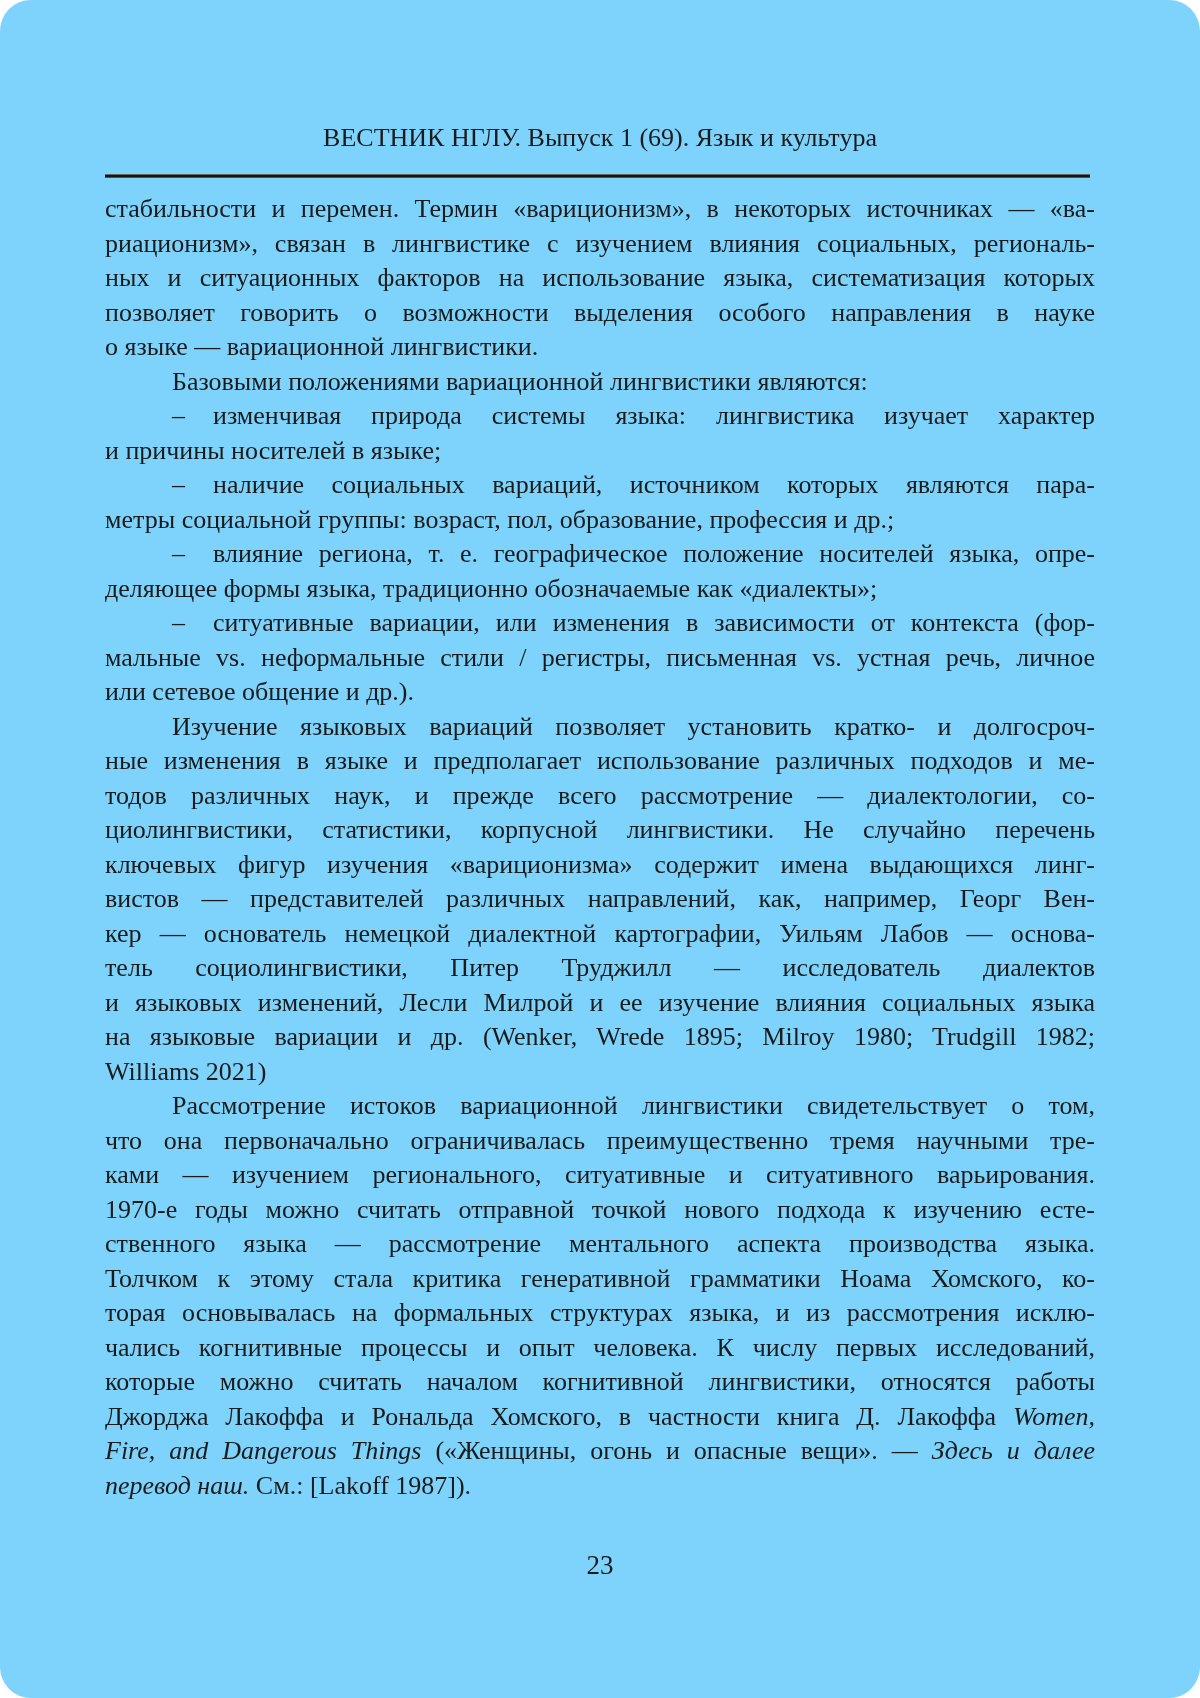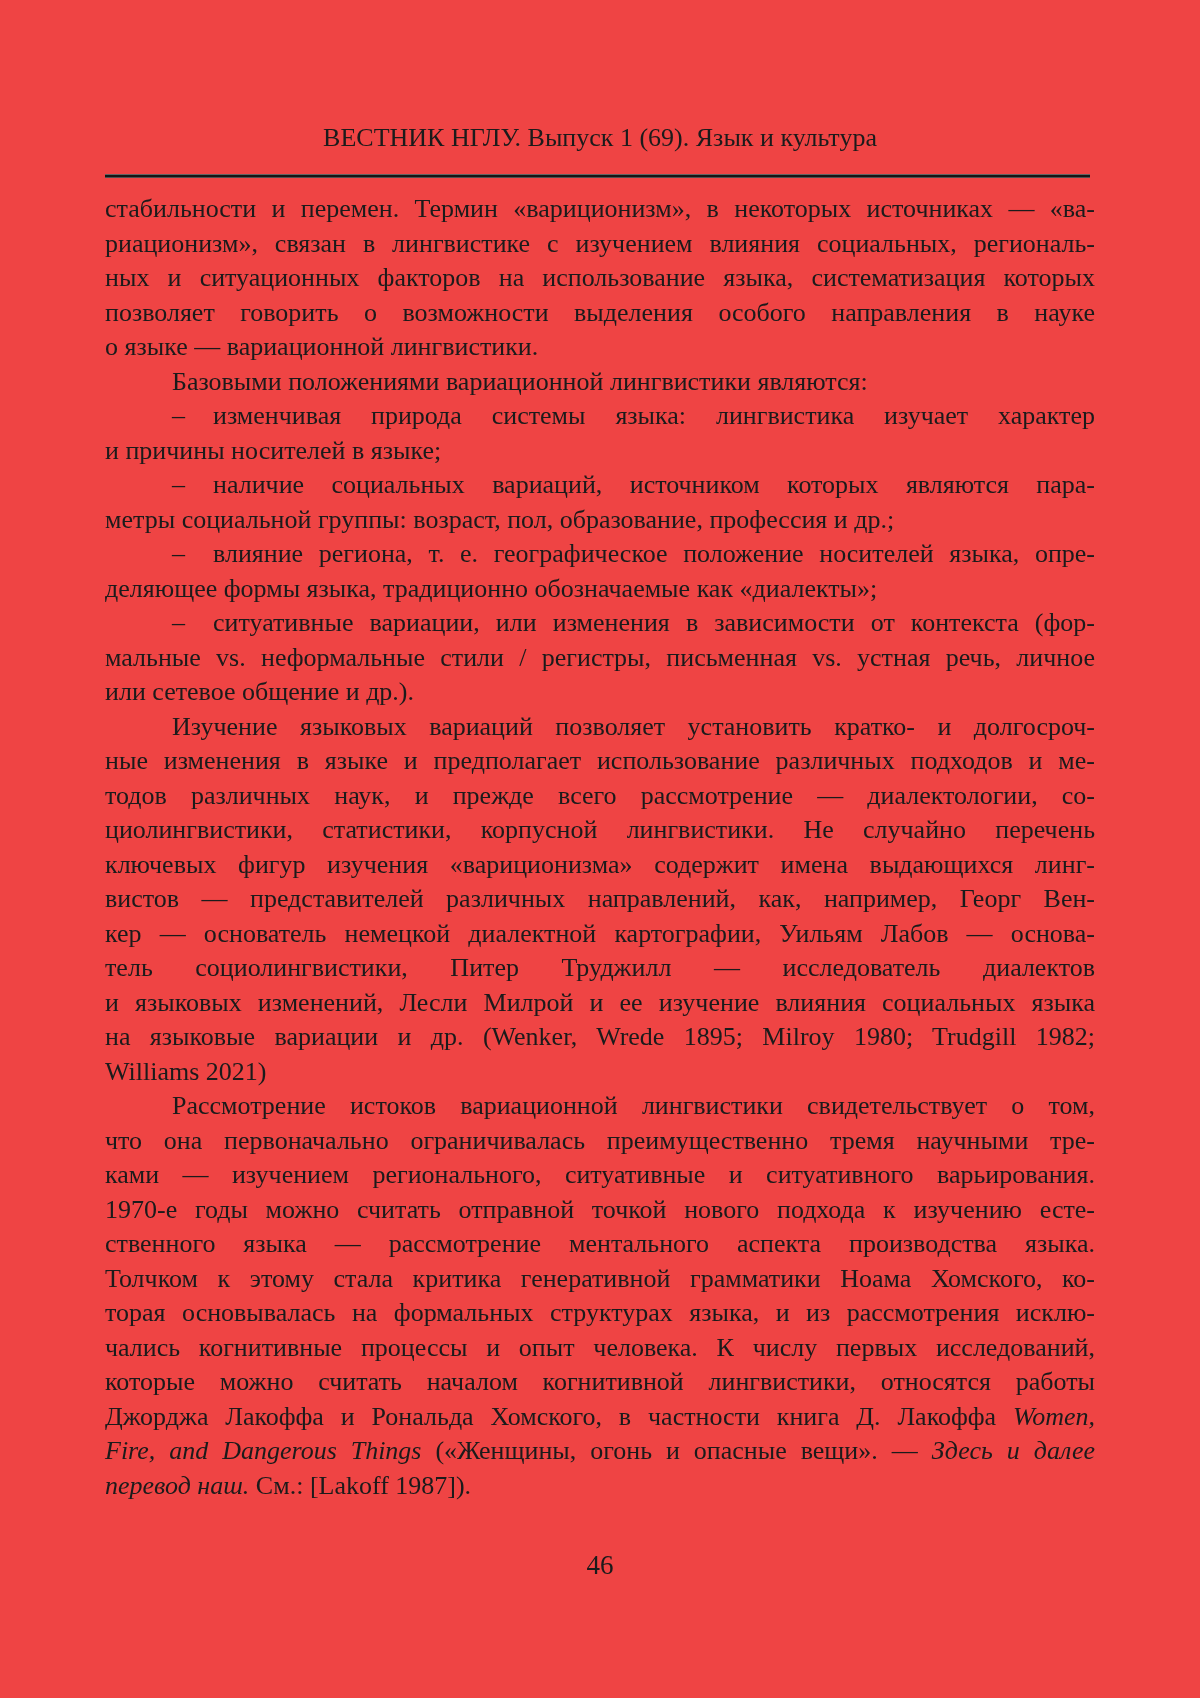--- a/index.html
+++ b/index.html
@@ -4,24 +4,25 @@
 <style>
   html, body {
     margin: 0;
     padding: 0;
     background: #ffffff;
   }
   .page {
     position: relative;
     width: 1200px;
     height: 1698px;
-    background: #ef4444;
+    background: #7dd3fc;
     font-family: "Liberation Serif", "DejaVu Serif", serif;
     color: #1b1b1b;
     overflow: hidden;
+    border-radius: 31px;
   }
   .header {
     position: absolute;
     top: 122px;
     left: 105px;
     width: 990px;
     text-align: center;
     font-size: 26px;
     line-height: 32px;
     color: #1b1b1b;
@@ -129,14 +130,14 @@
         <div class="line"><span>ственного языка — рассмотрение ментального аспекта производства языка.</span></div>
         <div class="line"><span>Толчком к этому стала критика генеративной грамматики Ноама Хомского, ко-</span></div>
         <div class="line"><span>торая основывалась на формальных структурах языка, и из рассмотрения исклю-</span></div>
         <div class="line"><span>чались когнитивные процессы и опыт человека. К числу первых исследований,</span></div>
         <div class="line"><span>которые можно считать началом когнитивной лингвистики, относятся работы</span></div>
         <div class="line"><span>Джорджа Лакоффа и Рональда Хомского, в частности книга Д. Лакоффа </span><span class="it">Women,</span></div>
         <div class="line"><span class="it">Fire, and Dangerous Things</span><span> («Женщины, огонь и опасные вещи». — </span><span class="it">Здесь и далее</span></div>
         <div class="line last"><span class="it">перевод наш.</span><span> См.: [Lakoff 1987]).</span></div>
       </div>
     </div>
-  <div class="pagenum">46</div>
+  <div class="pagenum">23</div>
 </div>
 
 </body></html>

